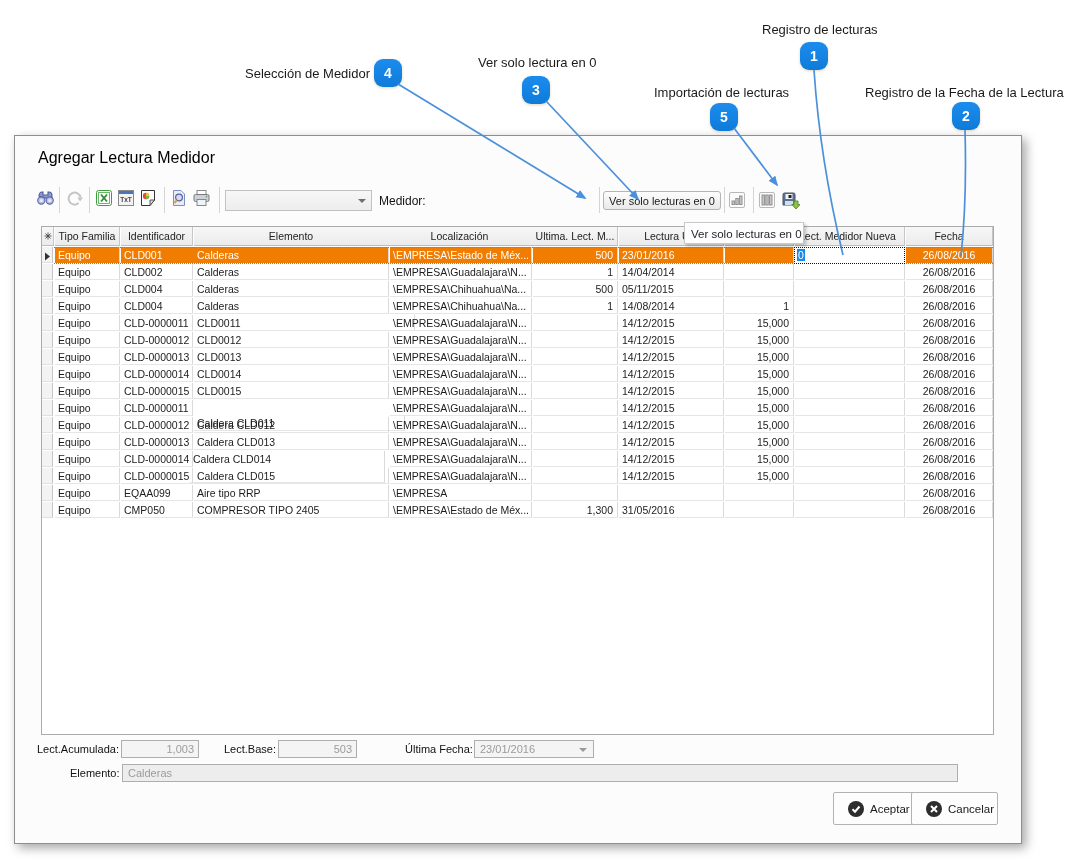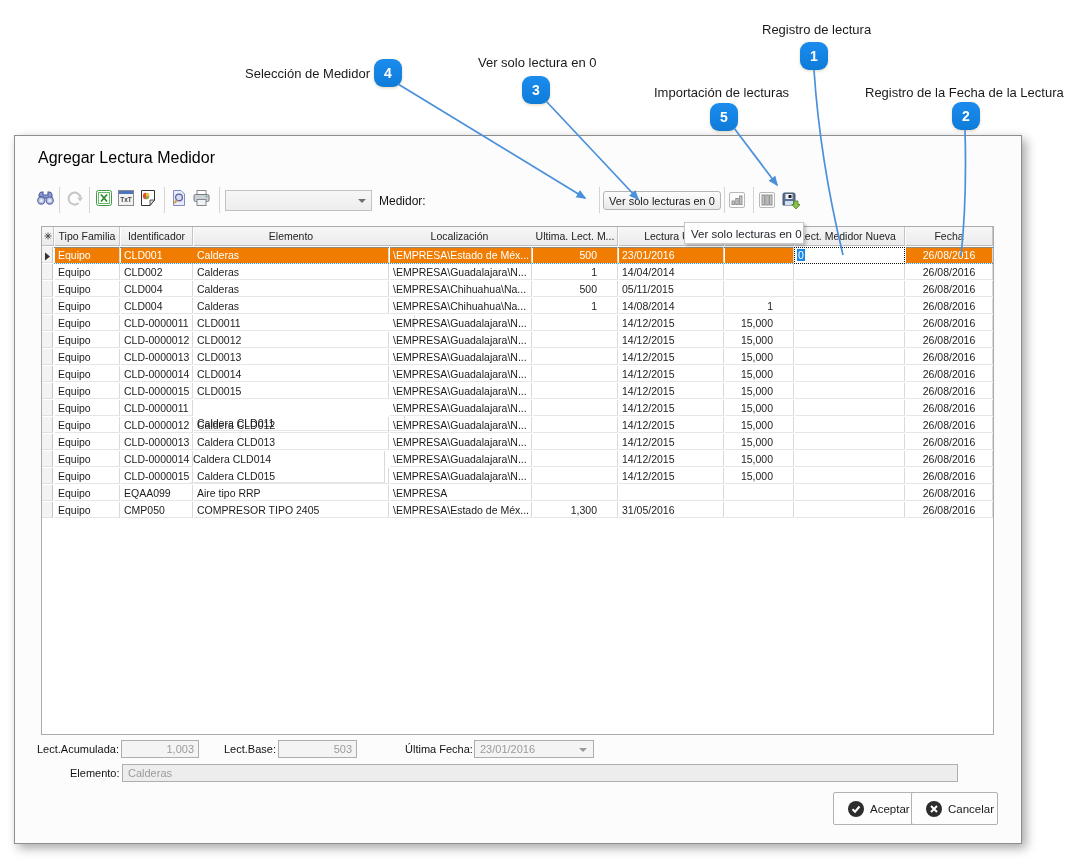--- a/index.html
+++ b/index.html
@@ -13,21 +13,21 @@
 #lblmed { position:absolute; left:364px; top:58px; font-size:12px; color:#111; }
 #cmb2 { position:absolute; left:413px; top:53px; width:174px; height:22px; background:#fff; border:1px solid #b0b0b0; font-size:12px; color:#111; padding:4px 0 0 5px; }
 #btnver { position:absolute; left:588px; top:55px; width:118px; height:19px; background:linear-gradient(#fdfdfd,#e9e9e9); border:1px solid #b4b4b4; border-radius:3px; font-size:11px; color:#1a1a1a; text-align:center; padding-top:3px; white-space:nowrap; }
 .mini { position:absolute; top:56px; width:16px; height:16px; border:1px solid #b8b8b8; border-radius:2px; background:#fcfcfc; }
 
 #grid { position:absolute; left:26px; top:90px; width:953px; height:509px; background:#fff; border:1px solid #ababab; }
 .hc { position:absolute; top:0; height:19px; background:linear-gradient(#f7f7f7,#ebebeb); border-right:1px solid #c6c6c6; border-bottom:1px solid #bdbdbd; font-size:10.5px; color:#222; text-align:center; line-height:19px; overflow:hidden; white-space:nowrap; }
 .ic { position:absolute; width:11px; background:#f3f3f3; border-right:1px solid #c6c6c6; border-bottom:1px solid #e0e0e0; }
 .dc { position:absolute; font-size:10.5px; color:#1c1c1c; line-height:16px; border-right:1px solid #dadada; border-bottom:1px solid #e6e6e6; overflow:hidden; white-space:nowrap; }
 .al { text-align:left; padding-left:3px; }
-.ar { text-align:right; padding-right:20px; }
+.ar { text-align:right; padding-right:4px; }
 .ac { text-align:center; }
 .sel { background:#f07d02; color:#fff; border-right:1px solid #d8d8d8; border-bottom:1px solid #f07d02; box-shadow:inset 0 1px 0 0 #fff0, inset 0 0 0 0 #fff; }
 #seldots { position:absolute; left:12px; top:20px; width:939px; height:17px; border-top:1px dotted #2f96e8; border-bottom:1px dotted #2f96e8; pointer-events:none; }
 .edit { position:absolute; z-index:6; background:#fff; border:1px dotted #111; font-size:10.5px; line-height:15px; padding-left:2px; }
 .zsel { background:#1988e8; color:#fff; padding:0 1px; }
 
 .flbl { position:absolute; font-size:11px; color:#111; }
 .fbox { position:absolute; height:18px; background:#f4f4f4; border:1px solid #aeaeae; font-size:11px; color:#9b9b9b; }
 .btn { position:absolute; top:656px; width:89px; height:33px; background:#fdfdfd; border:1px solid #b2b2b2; border-radius:2px; font-size:11.5px; color:#1a1a1a; }
 .btn .circ { position:absolute; left:14px; top:8px; width:16px; height:16px; border-radius:50%; background:#2d2d2d; }
@@ -331,20 +331,20 @@
   <path d="M546,101 L638,199" stroke="#4a90da" stroke-width="1.7" fill="none" marker-end="url(#ah)"></path>
   <path d="M734,128 L777,185" stroke="#4a90da" stroke-width="1.7" fill="none" marker-end="url(#ah)"></path>
   <path d="M814,70 Q820,160 843,255" stroke="#4a90da" stroke-width="1.7" fill="none"></path>
   <path d="M965,130 Q967,200 961,256" stroke="#4a90da" stroke-width="1.7" fill="none"></path>
 </svg>
 
 <div class="albl" style="left:245px;top:66px">Selección de Medidor</div>
 <div class="badge" style="left:374px;top:59px">4</div>
 <div class="albl" style="left:478px;top:55px">Ver solo lectura en 0</div>
 <div class="badge" style="left:522px;top:76px">3</div>
-<div class="albl" style="left:762px;top:22px">Registro de lectura</div>
+<div class="albl" style="left:762px;top:22px">Registro de lecturas</div>
 <div class="badge" style="left:800px;top:42px">1</div>
 <div class="albl" style="left:654px;top:85px">Importación de lecturas</div>
 <div class="badge" style="left:710px;top:103px">5</div>
 <div class="albl" style="left:865px;top:85px">Registro de la Fecha de la Lectura</div>
 <div class="badge" style="left:952px;top:102px">2</div>
 
 <div id="tooltip">Ver solo lecturas en 0</div>
 
 </body></html>

